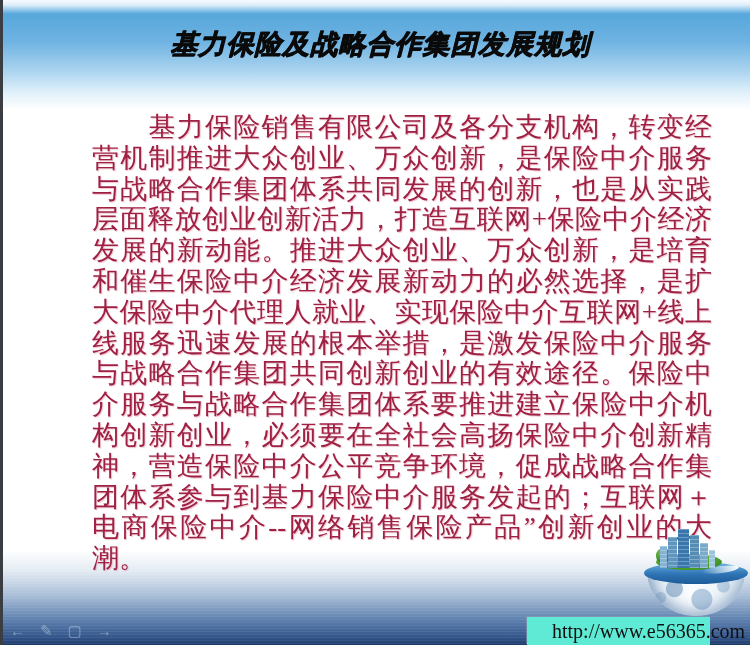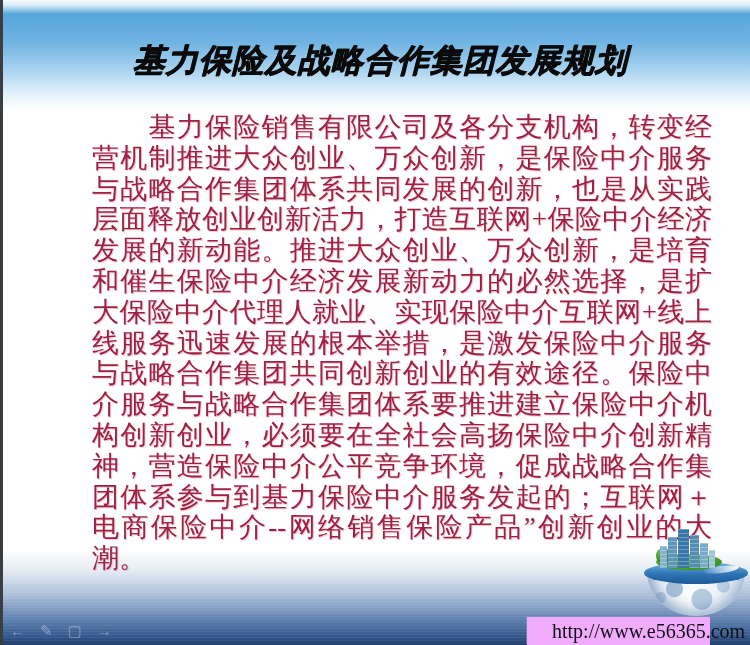--- a/index.html
+++ b/index.html
@@ -8,22 +8,22 @@
 
   
   .edge{position:absolute;left:0;top:0;width:3px;height:645px;background:#3a3d41;z-index:60;}
 
   
   .top-band{position:absolute;top:0;left:0;right:0;height:112px;z-index:1;
     background:linear-gradient(180deg,#f7fbfe 0px,#ddeefa 5px,#57a7db 14px,#6fb3e2 42px,
                #a9d3ef 70px,#e3f2fb 94px,#ffffff 110px);}
 
   
-  .title{position:absolute;top:28px;left:30px;right:20px;margin:12px;z-index:5;
-    text-align:center;color:#0a0a0a;font-style:italic;font-weight:900;font-size:32px;
+  .title{position:absolute;top:28px;left:30px;right:20px;margin:0;z-index:5;
+    text-align:center;color:#0a0a0a;font-style:italic;font-weight:900;font-size:27px;
     line-height:1.25;letter-spacing:1px;font-family:"Liberation Sans",sans-serif;
     text-shadow:1px 0 0 #0a0a0a, 0 1px 0 #0a0a0a;}
 
   
   .bodytext{position:absolute;left:84px;top:104px;width:620px;margin:8px;z-index:5;
     font-family:"Liberation Serif",serif;font-size:27px;line-height:30.8px;
     color:#9e2143;text-align:justify;
     text-shadow:1px 1px 1px rgba(222,145,165,.55);}
 
   
@@ -64,21 +64,21 @@
      background-image:repeating-linear-gradient(180deg,rgba(255,255,255,.28) 0 1px,rgba(0,0,0,0) 1px 4px);}
   .b1{left:0;width:7px;height:22px;background-color:#84b2d2;}
   .b2{left:8px;width:9px;height:31px;background-color:#5f96be;}
   .b3{left:18px;width:11px;height:39px;background-color:#3976ac;}
   .b4{left:30px;width:9px;height:33px;background-color:#548cb4;}
   .b5{left:40px;width:8px;height:25px;background-color:#79aacc;}
   .b6{left:49px;width:6px;height:18px;background-color:#9cc4dd;}
 
   
   .urlband{position:absolute;left:527px;top:617px;width:183px;height:28px;z-index:20;
-    background:#f0abfc;display:flex;align-items:center;
+    background:#5eead4;display:flex;align-items:center;
     box-shadow:-1px -1px 0 rgba(140,155,175,.55);}
   .urlband span{font-family:"Liberation Serif",serif;font-size:20px;color:#101010;
     padding-left:25px;white-space:nowrap;}
 </style>
 </head>
 <body>
 
 <div class="slide">
 
   <div class="top-band"></div>

